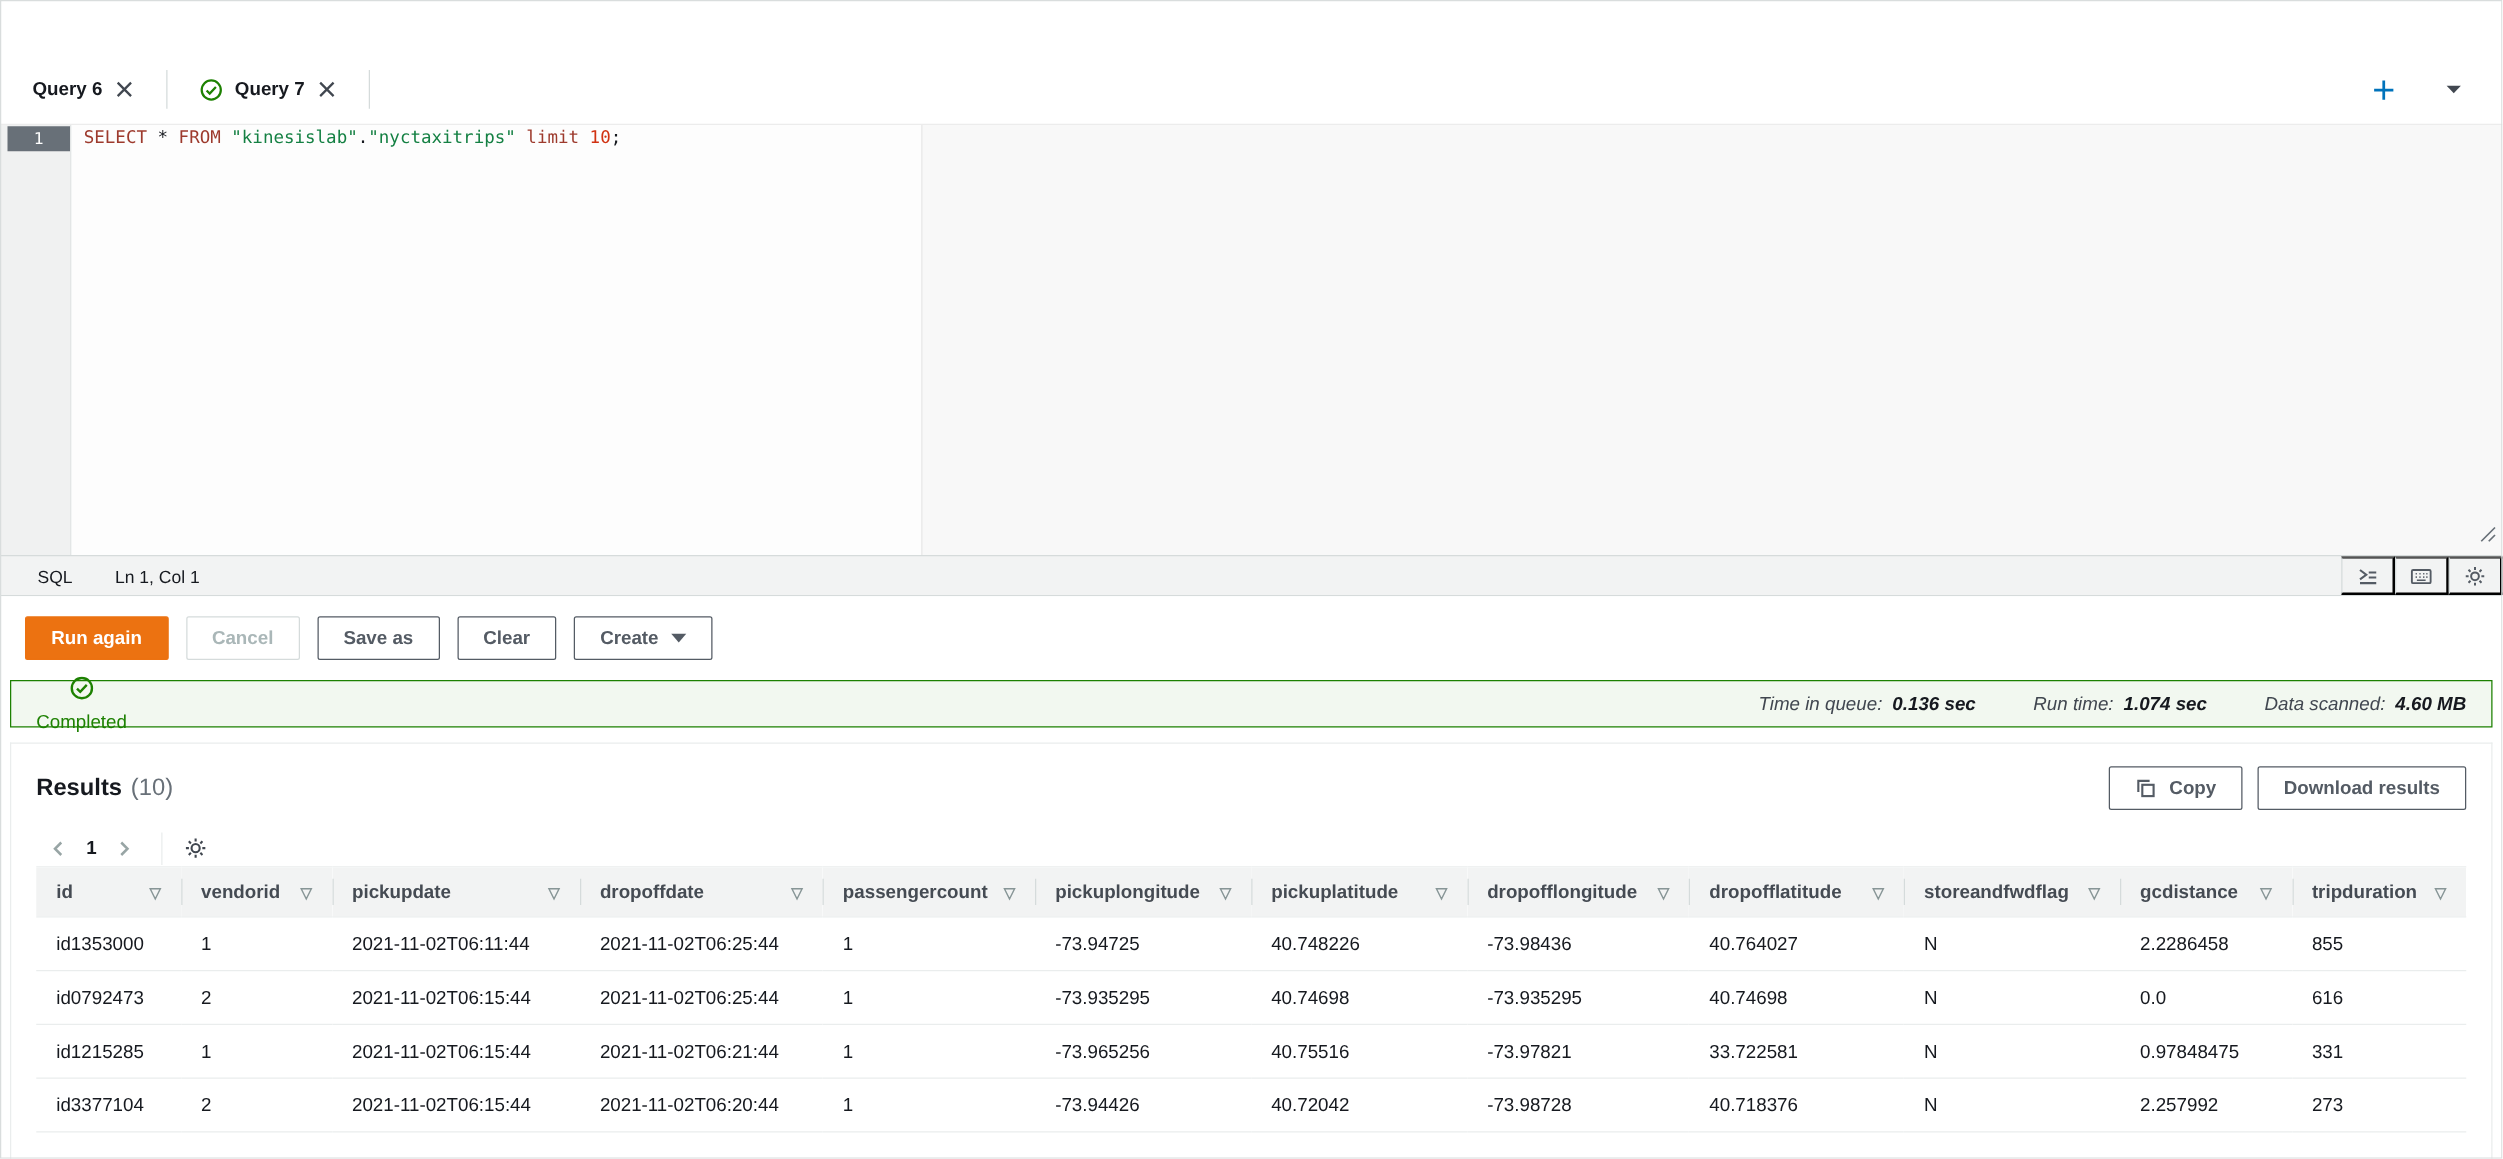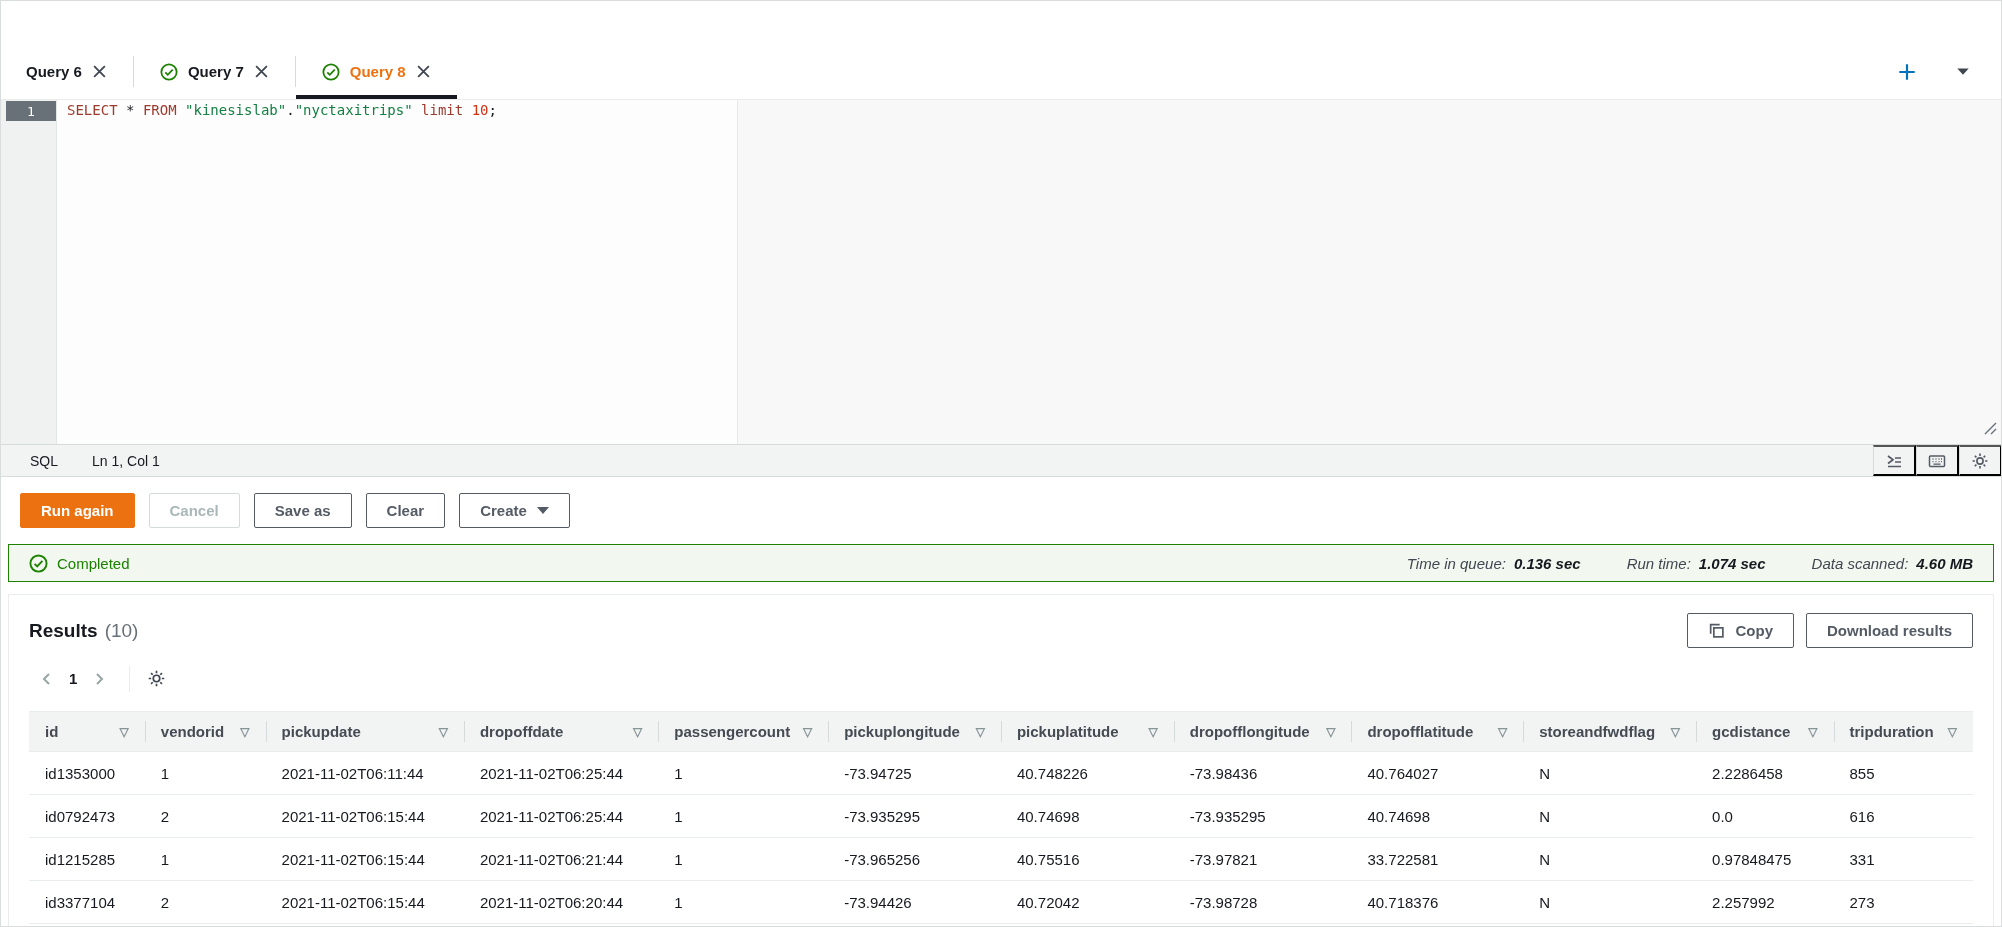--- a/index.html
+++ b/index.html
@@ -48,21 +48,21 @@
   .btn { font-family:"Liberation Sans", sans-serif; font-size:15px; font-weight:700; padding:8px 20px;
          border-radius:2px; background:#fff; border:1px solid #545b64; color:#545b64; cursor:pointer;
          display:inline-flex; align-items:center; gap:10px; }
   .btn-primary { background:#ec7211; border-color:#ec7211; color:#fff; }
   .btn-disabled { color:#aab7b8; border-color:#d5dbdb; cursor:default; }
   .caret-down { display:inline-block; width:0; height:0; border-left:6px solid transparent; border-right:6px solid transparent; border-top:7px solid #545b64; }
 
   
   .banner { margin:0 8px; height:38px; border:1px solid #1d8102; background:#f2f8f0;
         display:flex; align-items:center; justify-content:space-between; padding:0 20px; }
-  .banner-left { display:flex; align-items:center; gap:9px; color:#1d8102; font-size:15px; }
+  .banner-left { display:flex; align-items:center; gap:9px; color:#1d8102; font-size:15px;flex-direction:column; }
   .banner-metrics { display:flex; align-items:center; gap:46px; font-size:15px;font-style:italic; }
   .metric { display:flex; align-items:center; gap:8px; }
   .metric .m-label { color:#414750; }
   .metric .m-value { font-weight:700; color:#16191f; }
 
   
   .results-card { margin:12px 8px 0; border:1px solid #eaeded; border-bottom:none; background:#fff;
         padding:18px 20px 0; height:374px; overflow:hidden; }
   .results-head { display:flex; align-items:center; justify-content:space-between; }
   .results-title-wrap { display:flex; align-items:baseline; gap:7px; }
@@ -75,21 +75,21 @@
   .search-wrap svg { position:absolute; left:11px; top:9px; }
   .search-input { width:100%; height:34px; border:1px solid #aab7b8; border-radius:2px; padding:0 10px 0 36px;
         font-family:"Liberation Sans", sans-serif; font-size:15px; color:#16191f; background:#fff; }
   .search-input::placeholder { font-style:italic; color:#879596; }
   .pagination { display:flex; align-items:center; }
   .page-btn { background:none; border:none; cursor:pointer; display:flex; align-items:center; padding:4px 10px; }
   .page-number { font-size:15px; font-weight:700; color:#16191f; padding:0 6px; background:none; border:none; cursor:pointer; }
   .pg-divider { width:1px; height:26px; background:#eaeded; margin:0 12px; }
 
   
-  .results-table { width:100%; border-collapse:collapse; table-layout:fixed; margin-top:18px; }
+  .results-table { width:100%; border-collapse:collapse; table-layout:fixed; }
   .results-table thead th { height:40px; background:#f2f3f3; border-top:1px solid #eaeded; border-bottom:1px solid #eaeded;
         font-size:15px; font-weight:700; color:#454b53; text-align:left; padding:0 16px; position:relative; cursor:pointer; }
   .results-table thead th .th-inner { display:flex; align-items:center; justify-content:space-between; }
   .results-table thead th::before { content:''; position:absolute; left:0; top:9px; bottom:9px; width:1px; background:#d5dbdb; }
   .results-table thead th:first-child::before { display:none; }
   .funnel { color:#879596; font-size:12px; cursor:pointer; }
   .results-table tbody td { height:43px; padding:0 16px; font-size:15px; color:#16191f;
         border-bottom:1px solid #eaeded; overflow:hidden; white-space:nowrap; }
 </style>
 </head>
@@ -113,34 +113,20 @@
         </svg>
     </span>
     <span>Query 7</span>
     <span class="close">
       <svg width="15" height="15" viewBox="0 0 14 14">
           <path d="M2 2l10 10M12 2L2 12" stroke="#414750" stroke-width="1.7" fill="none"></path>
         </svg>
     </span>
   </div>
   <div class="tab-divider"></div>
-  <div class="tab active">
-    <span style="display:flex">
-      <svg width="18" height="18" viewBox="0 0 16 16">
-          <circle cx="8" cy="8" r="6.8" fill="none" stroke="#1d8102" stroke-width="1.6"></circle>
-          <path d="M4.7 8.3l2.2 2.2 4.4-4.7" fill="none" stroke="#1d8102" stroke-width="1.6"></path>
-        </svg>
-    </span>
-    <span>Query 8</span>
-    <span class="close">
-      <svg width="15" height="15" viewBox="0 0 14 14">
-          <path d="M2 2l10 10M12 2L2 12" stroke="#414750" stroke-width="1.7" fill="none"></path>
-        </svg>
-    </span>
-  </div>
   <div class="tabbar-spacer"></div>
   <div class="tabbar-actions">
     <button class="icon-btn">
       <svg width="22" height="22" viewBox="0 0 20 20">
           <path d="M10 3v14M3 10h14" stroke="#0073bb" stroke-width="2" fill="none"></path>
         </svg>
     </button>
     <button class="icon-btn">
       <svg width="14" height="10" viewBox="0 0 16 11">
           <path d="M1.5 1.5l6.5 7 6.5-7z" fill="#414750"></path>

